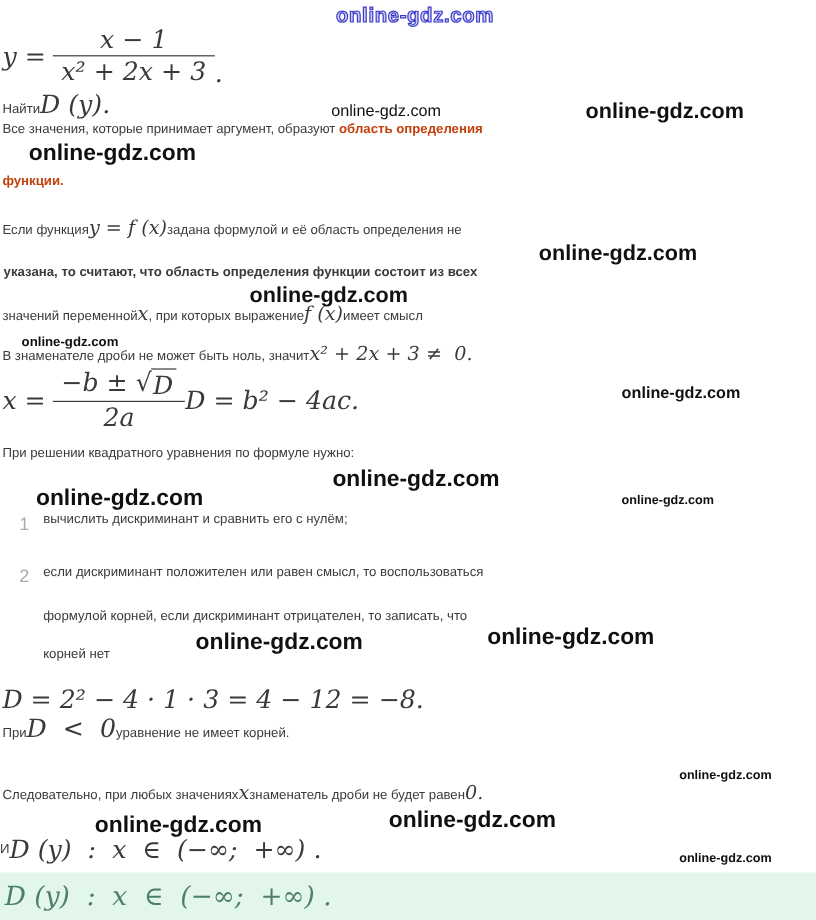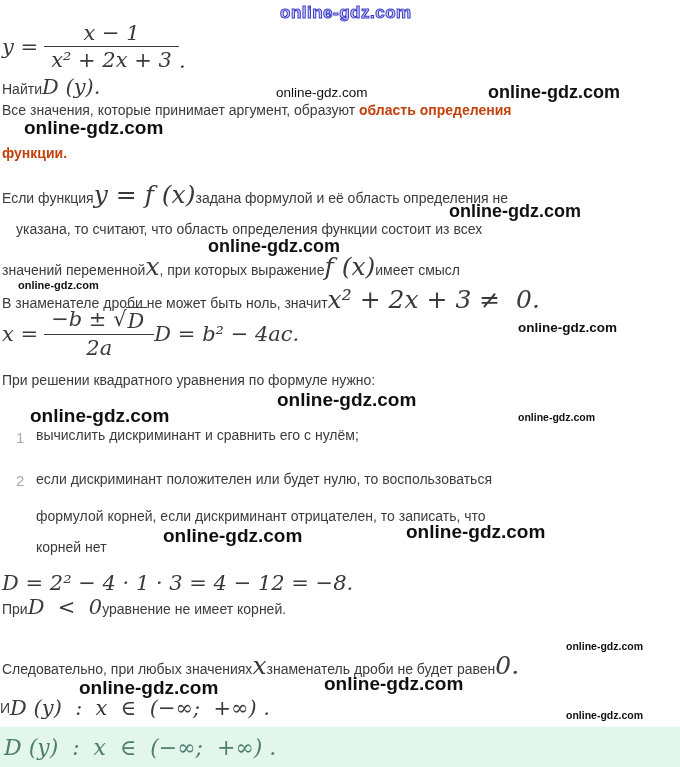--- a/index.html
+++ b/index.html
@@ -1,22 +1,22 @@
 <!DOCTYPE html>
 <html><head>
 <meta charset="utf-8">
 <style>
   html,body{margin:0;padding:0;background:#fff;}
   .page{position:relative;width:680px;height:767px;background:#ffffff;overflow:hidden;
         font-family:"Liberation Sans",sans-serif;color:#3b3b3b;}
   .abs{position:absolute;white-space:nowrap;}
-  .sans{font-size:14px;color:#3b3b3b;}
+  .sans{font-size:11px;color:#3b3b3b;}
   .b{font-weight:700;color:#c2410c;}
   .math{font-family:"DejaVu Serif",serif;font-style:italic;color:#3a3a3a;white-space:pre;}
-  .m20{font-size:25px;}
+  .m20{font-size:16px;}
   .m21{font-size:21px;}
   .m22{font-size:22px;}
   .row{display:flex;align-items:baseline;}
   .rowc{display:flex;align-items:center;}
   .frac{display:inline-flex;flex-direction:column;align-items:center;vertical-align:middle;text-align:center;}
   .fnum,.fden{padding:1px 7px;line-height:1.15;}
   .fbar{align-self:stretch;border-top:1.6px solid #3c3c3c;height:0;}
   .sqrt{display:inline-flex;align-items:flex-start;}
   .sqrt-sign{font-style:normal;margin-right:-1px;}
   .sqrt-arg{border-top:1.5px solid #3c3c3c;padding:1px 3px 0 2px;}
@@ -77,21 +77,21 @@
   </div>
   <div class="abs sans" style="left:2px;top:145px;">
     <span class="b">функции</span><span class="b">.</span>
   </div>
 
   <div class="abs row" style="left:2px;top:180px;">
     <span class="sans">Если функция </span>
     <span class="math m20">y = f (x)</span>
     <span class="sans"> задана формулой и её область определения не</span>
   </div>
-  <div class="abs sans" style="left:16px;top:221px;">указана, то считают, что область определения функции состоит из всех</div>
+  <div class="abs sans" style="left:3px;top:221px;font-weight:bold;">указана, то считают, что область определения функции состоит из всех</div>
   <div class="abs row" style="left:2px;top:252px;">
     <span class="sans">значений переменной </span>
     <span class="math m20">x</span>
     <span class="sans">, при которых выражение </span>
     <span class="math m20">f (x)</span>
     <span class="sans"> имеет смысл</span>
   </div>
 
   <div class="abs row" style="left:2px;top:285px;">
     <span class="sans">В знаменателе дроби не может быть ноль, значит </span>
@@ -108,21 +108,21 @@
     </span>
     <span class="math m21">D = b² − 4ac.</span>
   </div>
 
   <div class="abs sans" style="left:2px;top:372px;">При решении квадратного уравнения по формуле нужно:</div>
 
   <span class="abs stepnum" style="left:16px;top:429px;">1</span>
   <div class="abs sans" style="left:36px;top:427px;">вычислить дискриминант и сравнить его с нулём;</div>
 
   <span class="abs stepnum" style="left:16px;top:472px;">2</span>
-  <div class="abs sans" style="left:36px;top:471px;">если дискриминант положителен или будет нулю, то воспользоваться</div>
+  <div class="abs sans" style="left:36px;top:471px;">если дискриминант положителен или равен смысл, то воспользоваться</div>
   <div class="abs sans" style="left:36px;top:508px;">формулой корней, если дискриминант отрицателен, то записать, что</div>
   <div class="abs sans" style="left:36px;top:539px;">корней нет</div>
 
   <div class="abs math m21" style="left:2px;top:571px;">D = 2² − 4 · 1 · 3 = 4 − 12 = −8.</div>
 
   <div class="abs row" style="left:2px;top:595px;">
     <span class="sans">При </span>
     <span class="math m21">D  &lt;  0</span>
     <span class="sans"> уравнение не имеет корней.</span>
   </div>

